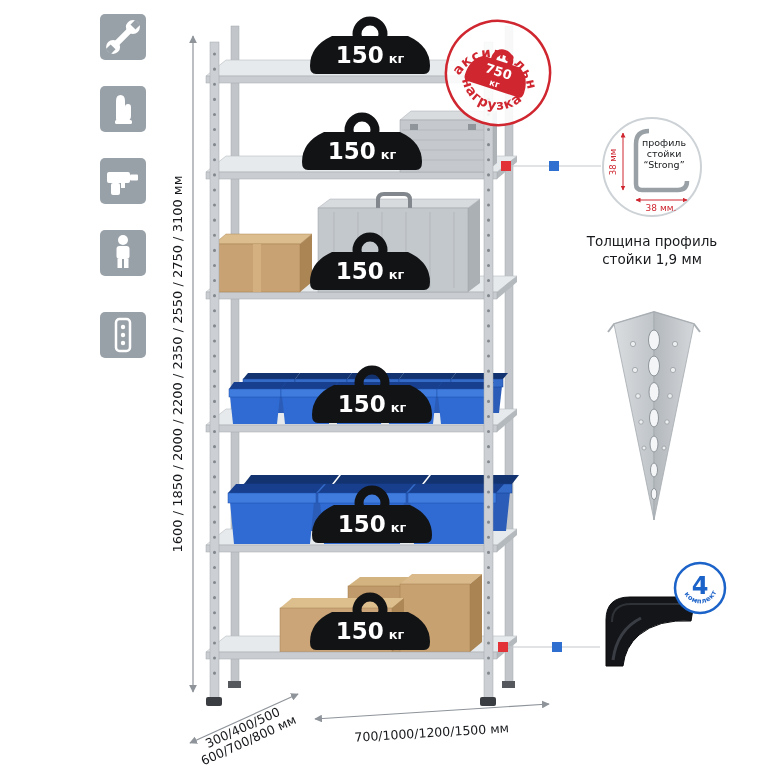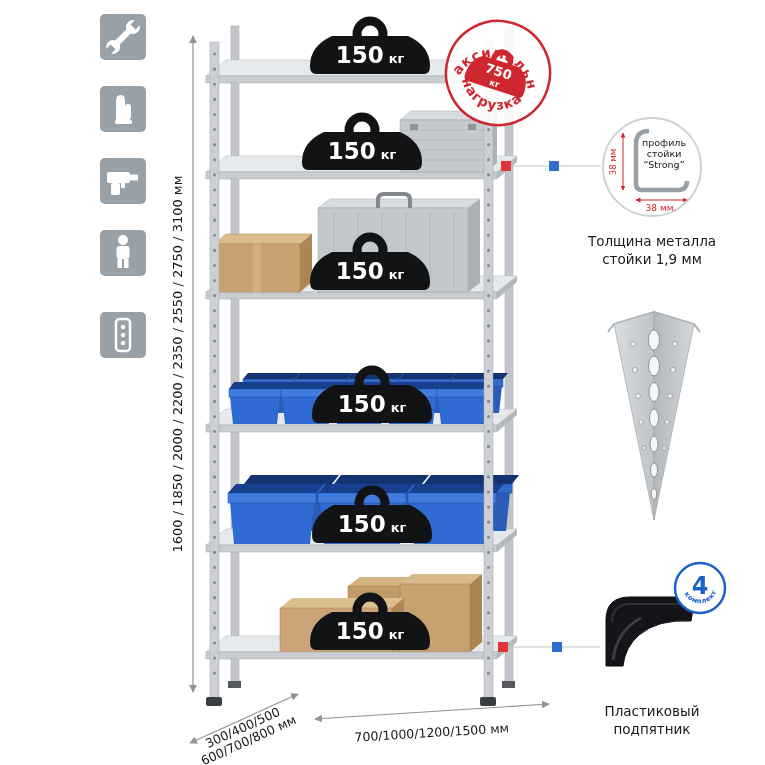--- a/index.html
+++ b/index.html
@@ -386,21 +386,17 @@
       </g>
     </g>
 
     <g>
       <line x1="315" y1="719" x2="549" y2="704" stroke="#8e949a" stroke-width="1.2" marker-start="url(#arrG)" marker-end="url(#arrG)"></line>
       <text transform="translate(432,737) rotate(-3.5)" text-anchor="middle" font-size="12.5" fill="#15171a">700/1000/1200/1500 мм</text>
     </g>
   </svg>
 
   <div class="caption" style="left:572px; top:233px; width:160px;">
-    <div>Толщина металла</div>
+    <div>Толщина профиль</div>
     <div>стойки 1,9 мм</div>
   </div>
-  <div class="caption" style="left:572px; top:703px; width:160px;">
-    <div>Пластиковый</div>
-    <div>подпятник</div>
-  </div>
 
 </div>
 
 </body></html>

